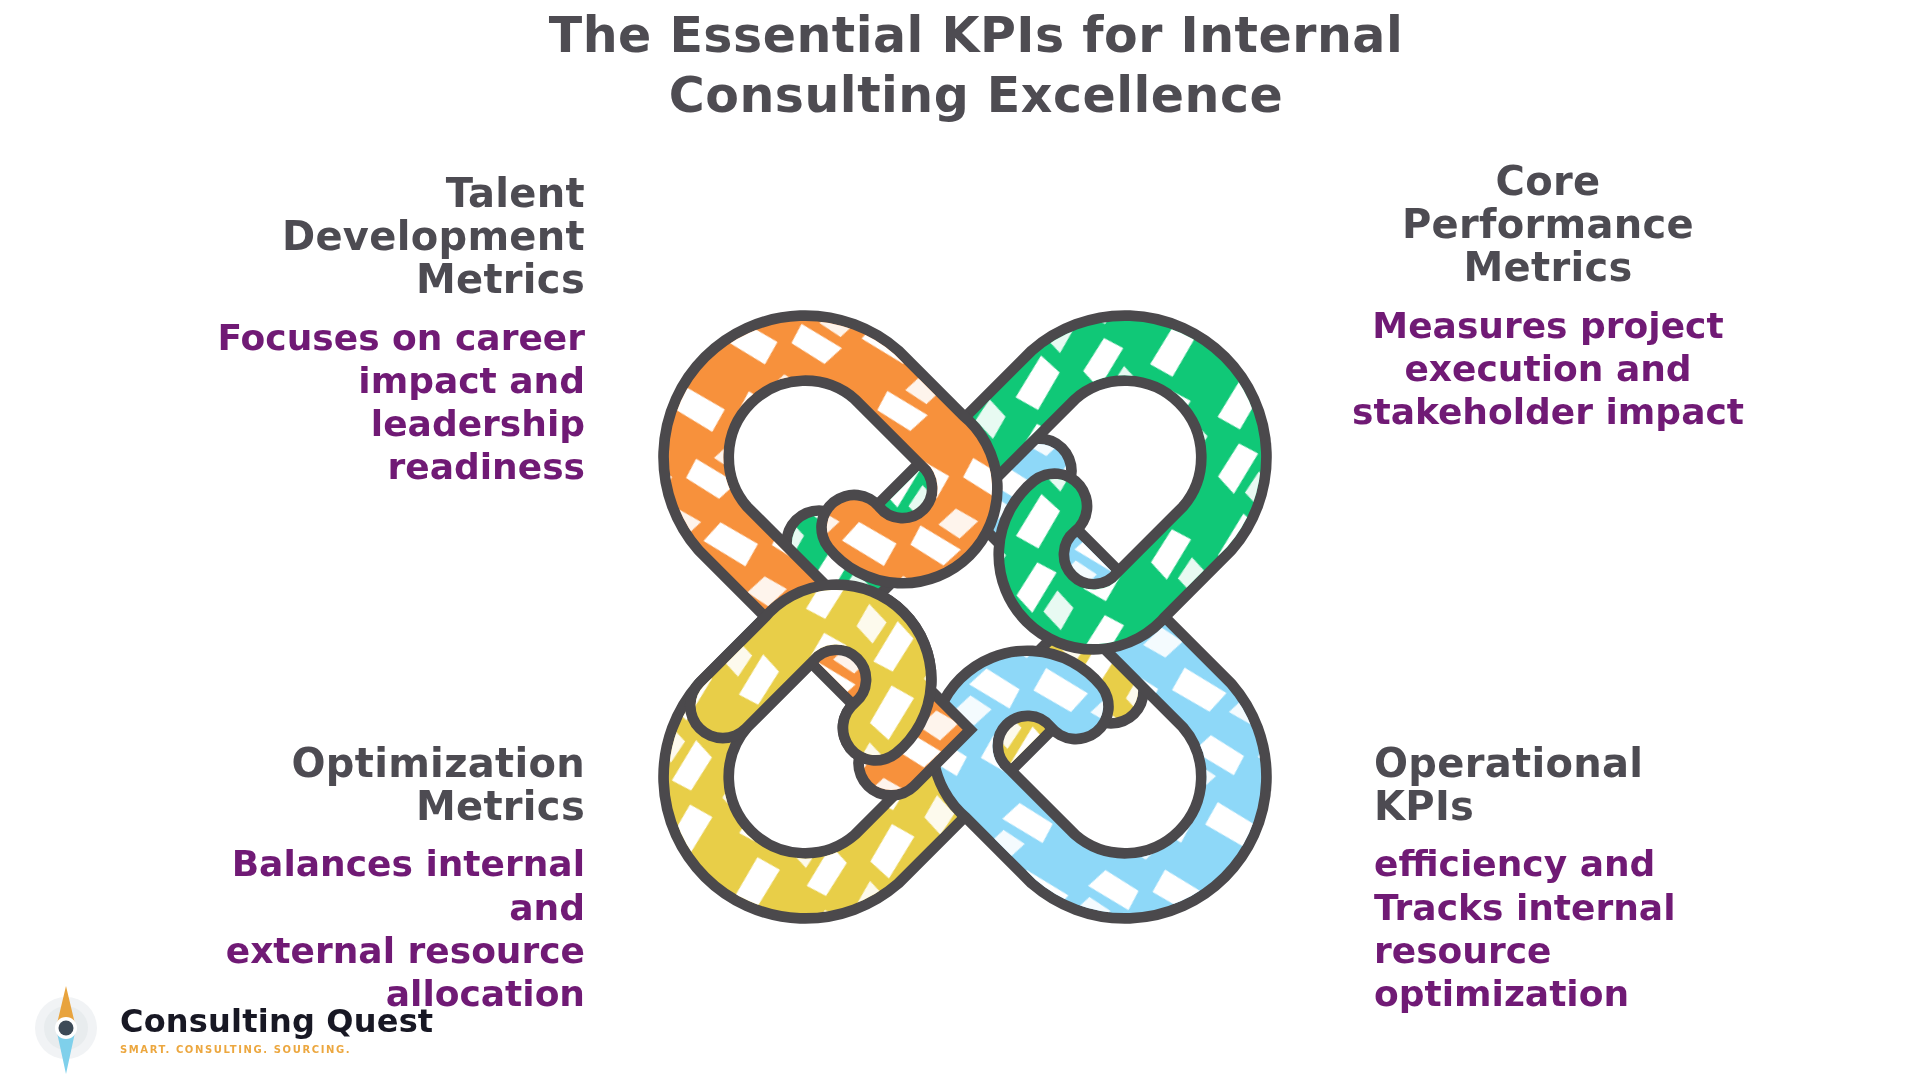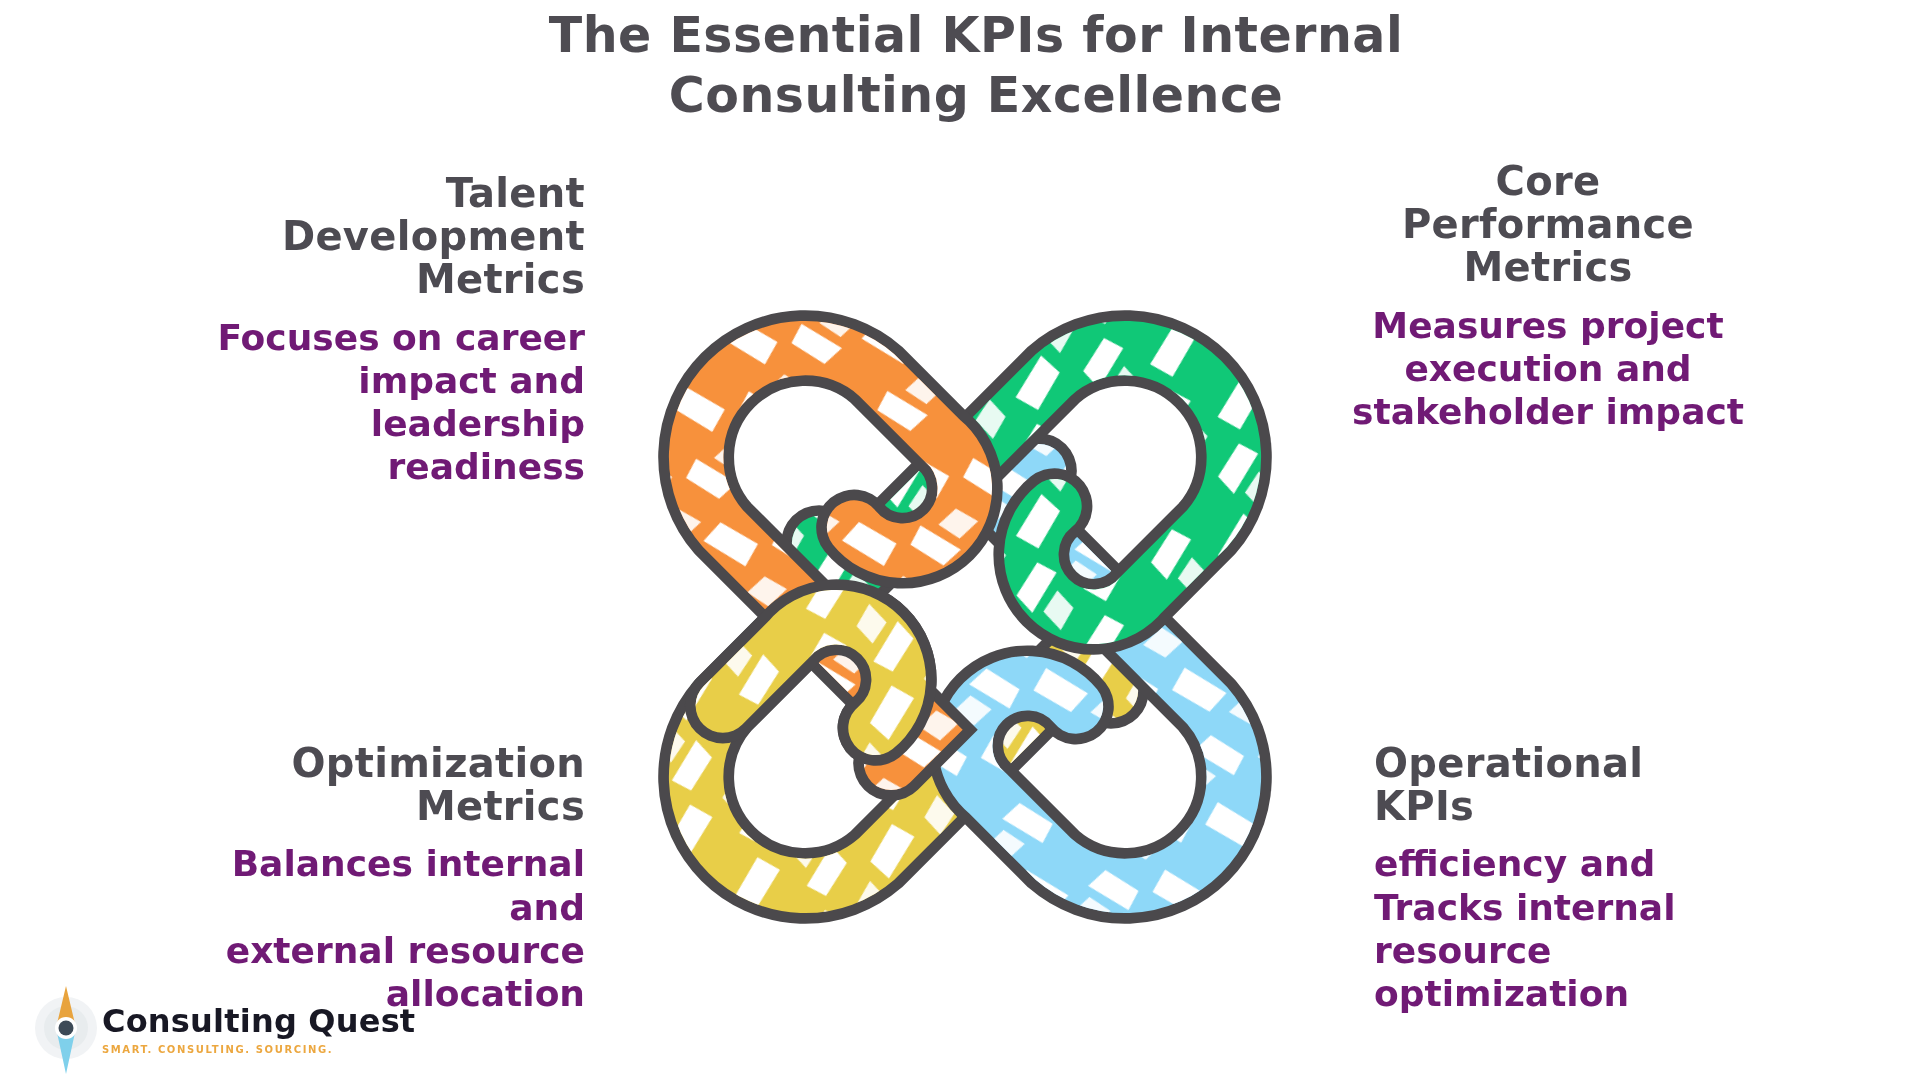--- a/index.html
+++ b/index.html
@@ -30,21 +30,21 @@
   .sec-tl{left:165px;top:172px;text-align:right;}
   .sec-tr{left:1338px;top:160px;text-align:center;}
   .sec-bl{left:165px;top:742px;text-align:right;}
   .sec-br{left:1338px;top:742px;text-align:left;margin-left:36px;}
   
   #knot-svg{position:absolute;left:610px;top:262px;width:710px;height:710px;}
   #knot-svg .ol{fill:none;stroke:var(--outline,#4b494c);stroke-width:78;stroke-linecap:round;stroke-linejoin:miter;}
   #knot-svg .col{fill:none;stroke:var(--band,#ccc);stroke-width:56;stroke-linecap:round;stroke-linejoin:miter;}
   #knot-svg .tex{fill:none;stroke:url(#crayon);stroke-width:56;stroke-linecap:round;stroke-linejoin:miter;}
   
-  .logo{position:absolute;left:34px;top:984px;display:flex;align-items:center;gap:4px;}
+  .logo{position:absolute;left:34px;top:984px;display:flex;align-items:center;gap:22px;}
   .logo-icon{width:64px;height:92px;flex:0 0 auto;}
   .logo-text .name{
     color:#181824;font-size:32px;font-weight:700;letter-spacing:.2px;line-height:1.05;
   }
   .logo-text .tag{
     margin-top:5px;font-size:10px;font-weight:700;letter-spacing:1.6px;color:#eca73f;
   }
 </style>
 </head>
 <body>

